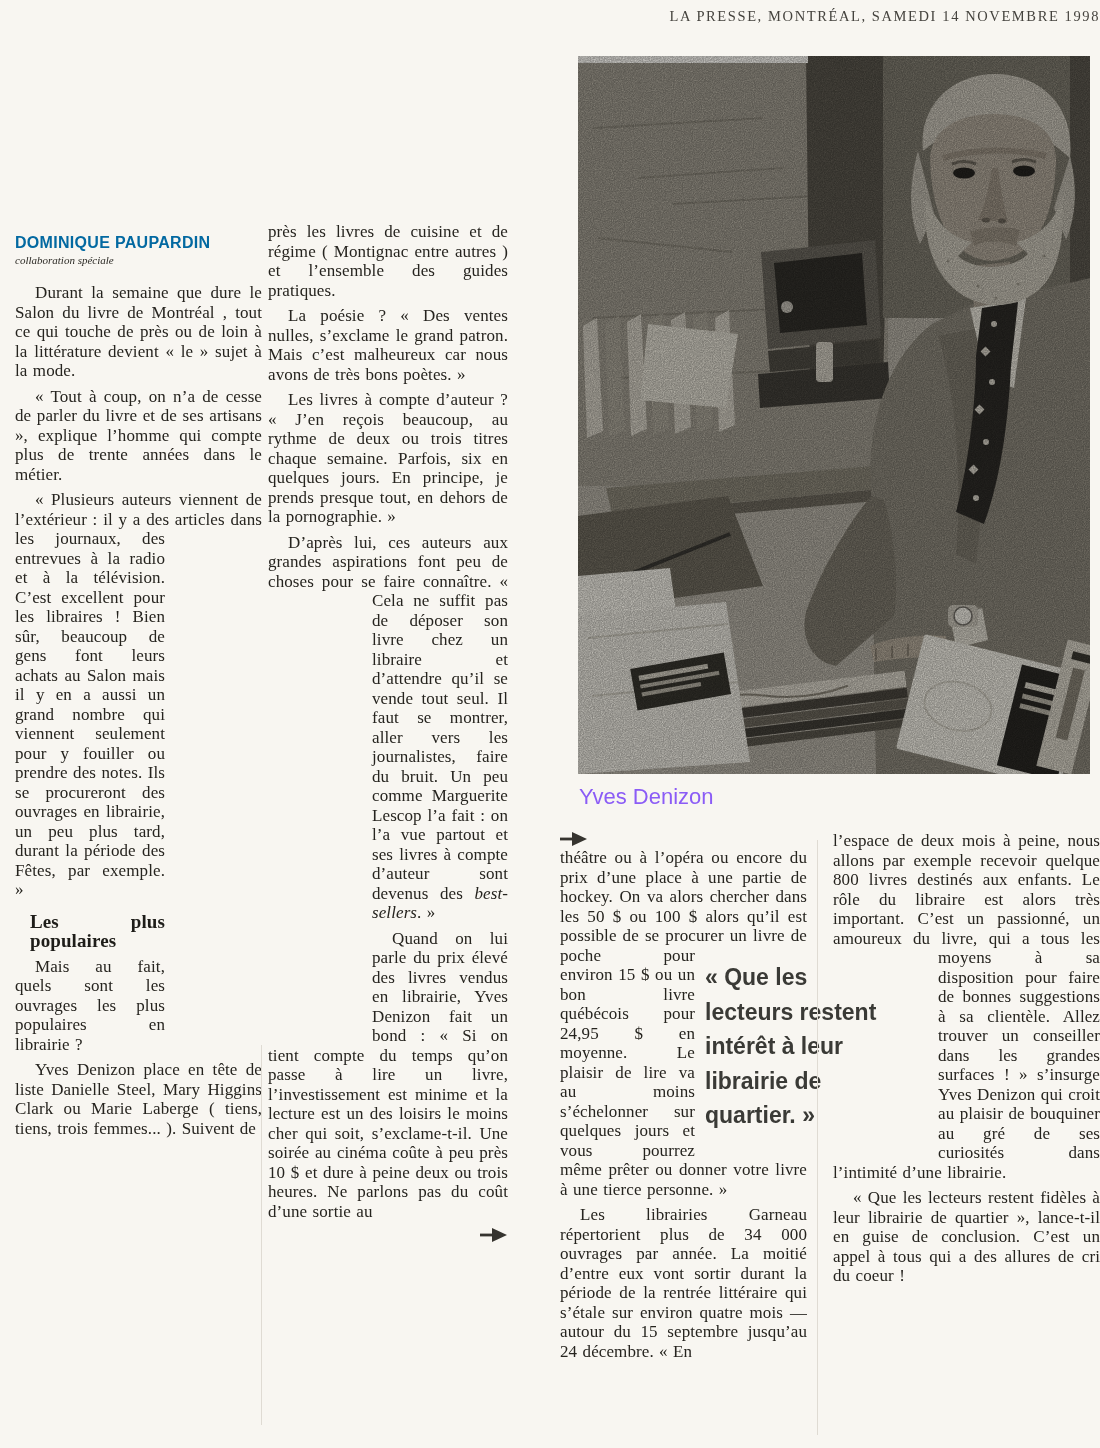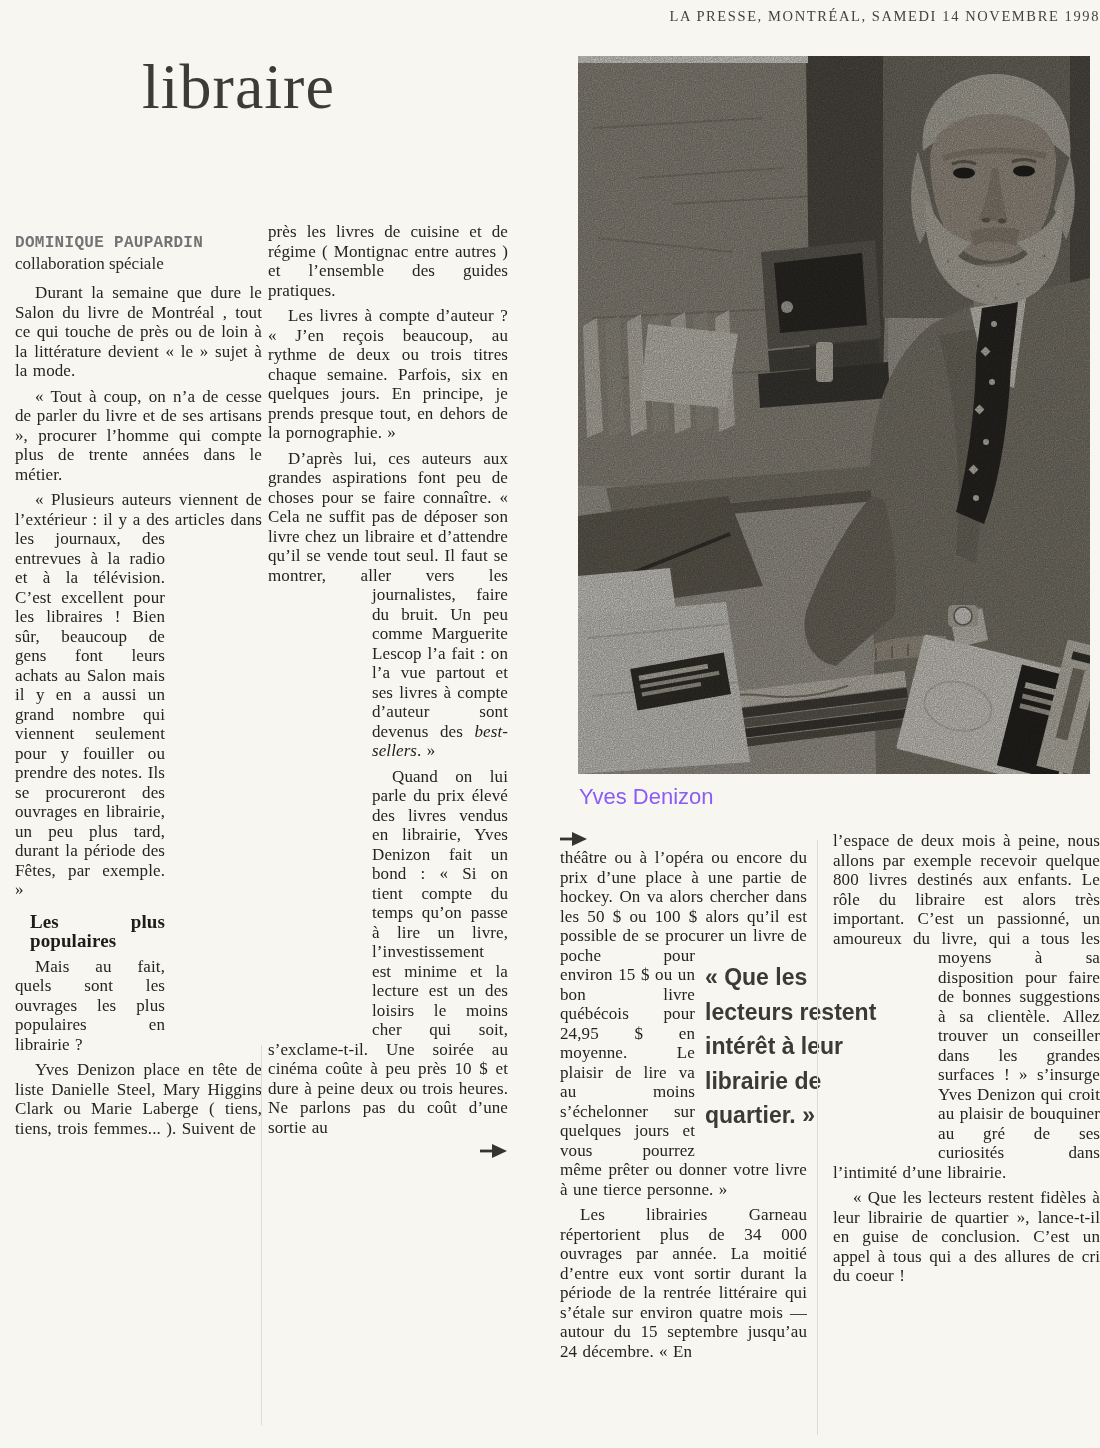--- a/index.html
+++ b/index.html
@@ -6,23 +6,23 @@
   #page{position:relative;width:1100px;height:1448px;background:#f8f6f1;overflow:hidden;
         font-family:"Liberation Serif",serif;color:#26241f;}
   
   #masthead{position:absolute;top:8px;left:0;width:100%;text-align:right;
             font-size:14.5px;letter-spacing:1.6px;color:#45433e;}
   
   #headline{position:absolute;left:142px;top:50px;font-size:64px;line-height:74px;
             color:#3d3b37;letter-spacing:1px;}
   
   #byline{position:absolute;left:15px;top:234px;}
-  #byline .author{font-family:Liberation Mono, monospace;font-weight:bold;font-size:16px;
-                  color:#737373;letter-spacing:.3px;}
-  #byline .role{font-size:17px;margin-top:2px;color:#2c2a25;}
+  #byline .author{font-family:Liberation Sans, sans-serif;font-weight:bold;font-size:16px;
+                  color:#0369a1;letter-spacing:.3px;}
+  #byline .role{font-style:italic;font-size:11px;margin-top:2px;color:#2c2a25;}
   
   .flow{position:absolute;text-align:justify;font-size:17px;line-height:19.5px;
         letter-spacing:.1px;word-spacing:1px;overflow:hidden;}
   .flow p{margin:0 0 6px 0;text-indent:20px;}
   .flow p.noind{text-indent:0;}
   .flow h2{font-size:19px;margin:12px 0 6px 15px;text-indent:0;color:#1e1d19;}
   .it{font-style:italic;}
   .sp{pointer-events:none;}
   #col1{left:15px;top:283px;width:247px;height:1160px;}
   #col1 .s1{float:right;width:0;height:262px;}
@@ -56,43 +56,43 @@
   #rule2{left:817px;top:840px;height:595px;}
 </style>
 </head>
 <body>
 
 <div id="page">
 
   <div id="masthead">LA PRESSE, MONTRÉAL, SAMEDI 14 NOVEMBRE 1998</div>
 
   <div id="headline">
-    <div>libraire</div>
   </div>
 
   <div id="byline">
     <div class="author">DOMINIQUE PAUPARDIN</div>
     <div class="role">collaboration spéciale</div>
   </div>
 
   <div id="col1" class="flow">
     <div class="sp s1"></div>
     <div class="sp s2"></div>
     <p>Durant la semaine que dure le Salon du livre de Montréal , tout ce qui touche de près ou de loin à la littérature devient « le » sujet à la mode.</p>
-    <p>« Tout à coup, on n’a de cesse de parler du livre et de ses artisans », procurer l’homme qui compte plus de trente années dans le métier.</p>
+    <p>« Tout à coup, on n’a de cesse de parler du livre et de ses artisans », explique l’homme qui compte plus de trente années dans le métier.</p>
     <p>« Plusieurs auteurs viennent de l’extérieur : il y a des articles dans les journaux, des entrevues à la radio et à la télévision. C’est excellent pour les libraires ! Bien sûr, beaucoup de gens font leurs achats au Salon mais il y en a aussi un grand nombre qui viennent seulement pour y fouiller ou prendre des notes. Ils se procureront des ouvrages en librairie, un peu plus tard, durant la période des Fêtes, par exemple. »</p>
     <h2>Les plus populaires</h2>
     <p>Mais au fait, quels sont les ouvrages les plus populaires en librairie ?</p>
     <p>Yves Denizon place en tête de liste Danielle Steel, Mary Higgins Clark ou Marie Laberge ( tiens, tiens, trois femmes... ). Suivent de</p>
   </div>
 
   <div id="col2" class="flow">
     <div class="sp s1"></div>
     <div class="sp s2"></div>
     <p class="noind">près les livres de cuisine et de régime ( Montignac entre autres ) et l’ensemble des guides pratiques.</p>
+    <p>La poésie ? « Des ventes nulles, s’exclame le grand patron. Mais c’est malheureux car nous avons de très bons poètes. »</p>
     <p>Les livres à compte d’auteur ? « J’en reçois beaucoup, au rythme de deux ou trois titres chaque semaine. Parfois, six en quelques jours. En principe, je prends presque tout, en dehors de la pornographie. »</p>
     <p><span>D’après lui, ces auteurs aux grandes aspirations font peu de choses pour se faire connaître. « Cela ne suffit pas de déposer son livre chez un libraire et d’attendre qu’il se vende tout seul. Il faut se montrer, aller vers les journalistes, faire du bruit. Un peu comme Marguerite Lescop l’a fait : on l’a vue partout et ses livres à compte d’auteur sont devenus des </span><span class="it">best-sellers</span><span>. »</span></p>
     <p>Quand on lui parle du prix élevé des livres vendus en librairie, Yves Denizon fait un bond : « Si on tient compte du temps qu’on passe à lire un livre, l’investissement est minime et la lecture est un des loisirs le moins cher qui soit, s’exclame-t-il. Une soirée au cinéma coûte à peu près 10 $ et dure à peine deux ou trois heures. Ne parlons pas du coût d’une sortie au</p>
     <div class="jump-end">
       <svg width="28" height="16" viewBox="0 0 28 16">
           <path d="M0 8 H14" stroke="#36342f" stroke-width="2.8"></path>
           <path d="M12 1 L27 8 L12 15 Z" fill="#36342f"></path>
         </svg>
     </div>
   </div>

